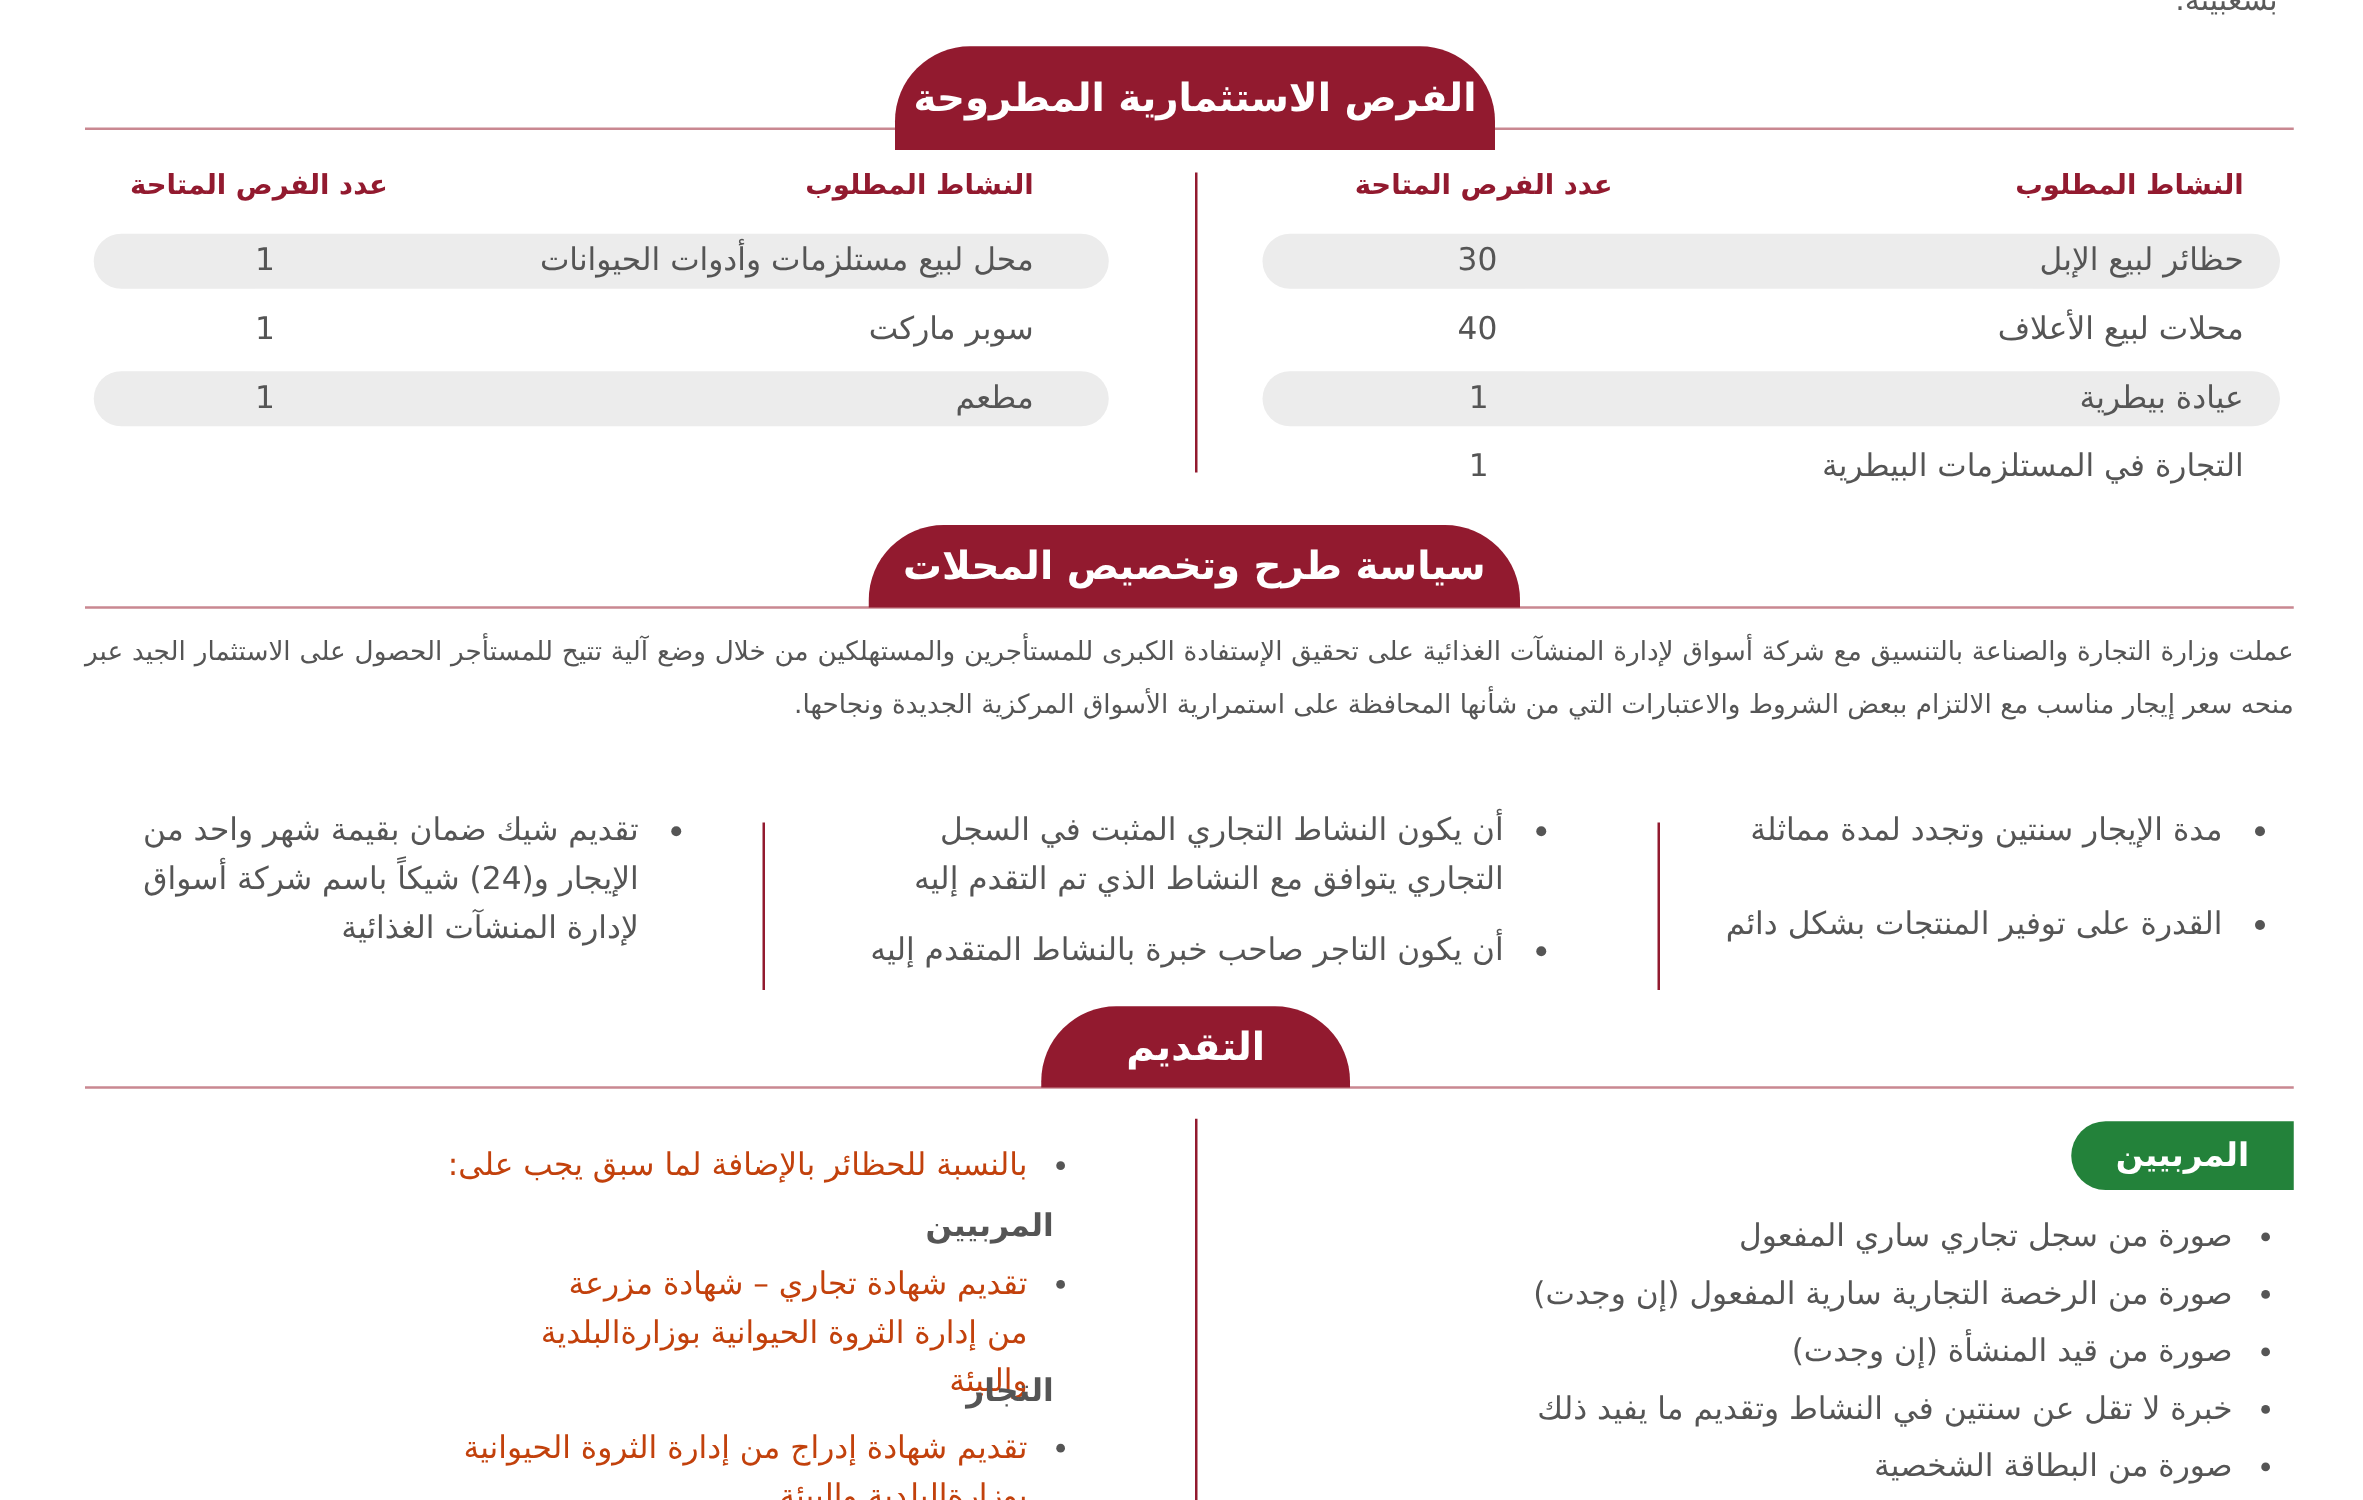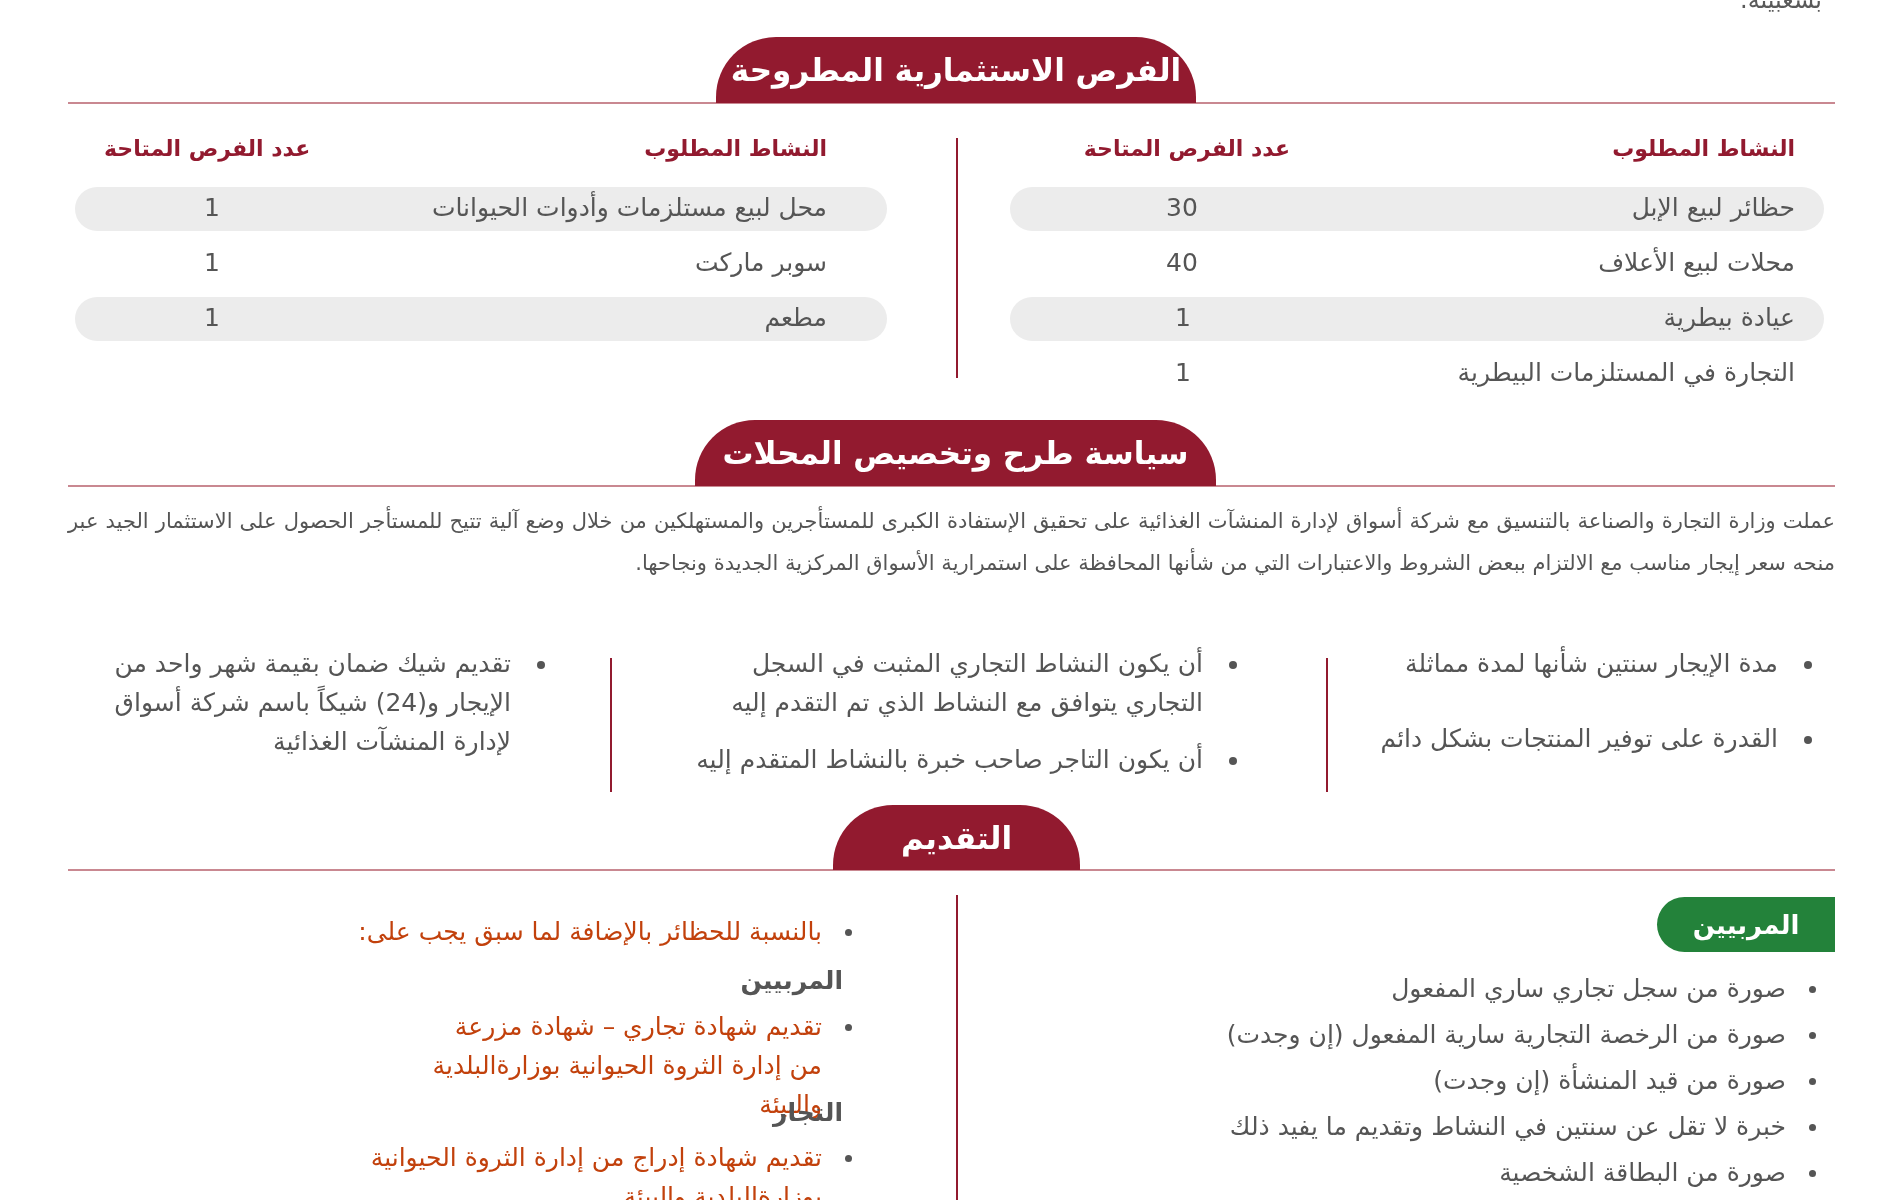--- a/index.html
+++ b/index.html
@@ -53,21 +53,21 @@
   .req li::before {
     content:""; position:absolute; right:6px; top:17px; width:7px; height:7px; border-radius:50%; background:#555;
   }
 </style>
 </head>
 <body>
 
 <div class="abs top-text">بشعبيته.</div>
 
 <div class="section-line" style="top:102px;"></div>
-<div class="pill" style="left:716px; width:480px; top:37px; height:66px;">الفرص الاستثمارية المطروحة</div>
+<div class="pill" style="left:716px; width:480px; top:37px; height:83px;">الفرص الاستثمارية المطروحة</div>
 
 <div class="th" style="right:95px; top:136px;">النشاط المطلوب</div>
 <div class="th" style="right:600px; top:136px;">عدد الفرص المتاحة</div>
 
 <div class="row-bg" style="left:1010px; width:814px; top:187px;"></div>
 <div class="row-bg" style="left:1010px; width:814px; top:297px;"></div>
 
 <div class="cell" style="right:95px; top:193px;">حظائر لبيع الإبل</div>
 <div class="cell" style="left:1166px; top:193px;">30</div>
 <div class="cell" style="right:95px; top:248px;">محلات لبيع الأعلاف</div>
@@ -91,21 +91,21 @@
 <div class="cell" style="left:204px; top:248px;">1</div>
 <div class="cell" style="right:1063px; top:303px;">مطعم</div>
 <div class="cell" style="left:204px; top:303px;">1</div>
 
 <div class="section-line" style="top:485px;"></div>
 <div class="pill" style="left:695px; width:521px; top:420px; height:66px;">سياسة طرح وتخصيص المحلات</div>
 
 <div class="para">عملت وزارة التجارة والصناعة بالتنسيق مع شركة أسواق لإدارة المنشآت الغذائية على تحقيق الإستفادة الكبرى للمستأجرين والمستهلكين من خلال وضع آلية تتيح للمستأجر الحصول على الاستثمار الجيد  عبر منحه سعر إيجار مناسب مع الالتزام ببعض الشروط والاعتبارات التي من شأنها المحافظة على استمرارية الأسواق المركزية الجديدة ونجاحها.</div>
 
 <ul class="blist" style="right:68px; top:644px; width:500px;">
-  <li style="margin-bottom:36px;">مدة الإيجار سنتين شأنها لمدة مماثلة</li>
+  <li style="margin-bottom:36px;">مدة الإيجار سنتين وتجدد لمدة مماثلة</li>
   <li>القدرة على توفير المنتجات بشكل دائم</li>
 </ul>
 <div class="vdiv" style="left:1326px; top:658px; height:134px;"></div>
 
 <ul class="blist" style="right:643px; top:644px; width:560px;">
   <li>أن يكون النشاط التجاري المثبت في السجل التجاري يتوافق مع النشاط الذي تم التقدم إليه</li>
   <li>أن يكون التاجر صاحب خبرة بالنشاط المتقدم إليه</li>
 </ul>
 <div class="vdiv" style="left:610px; top:658px; height:134px;"></div>
 

